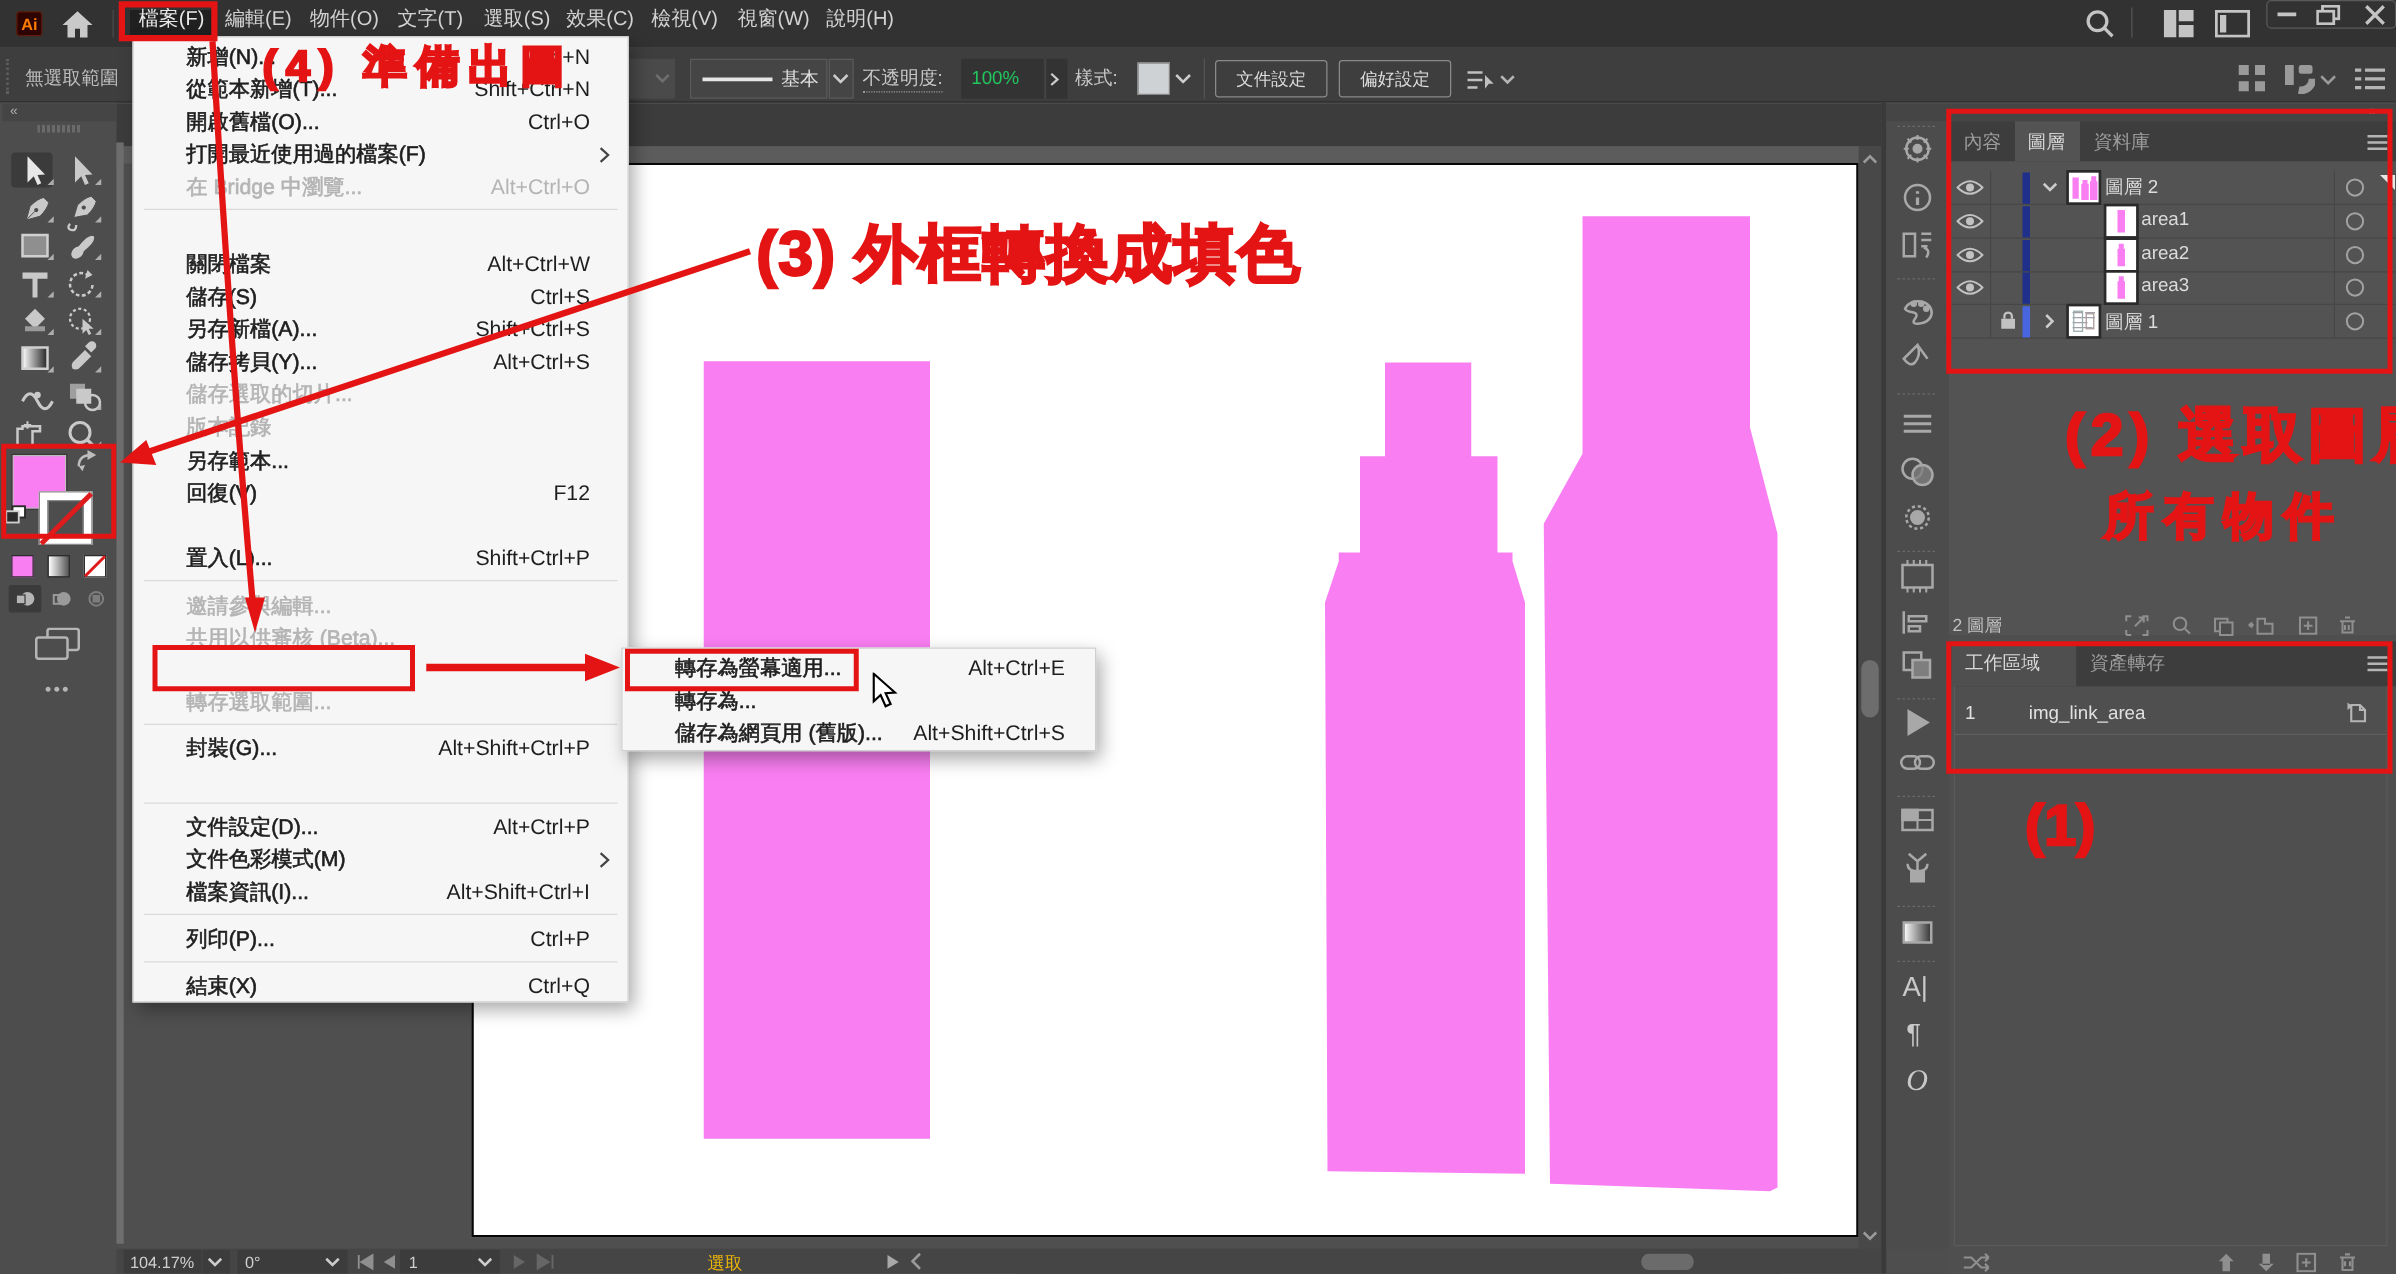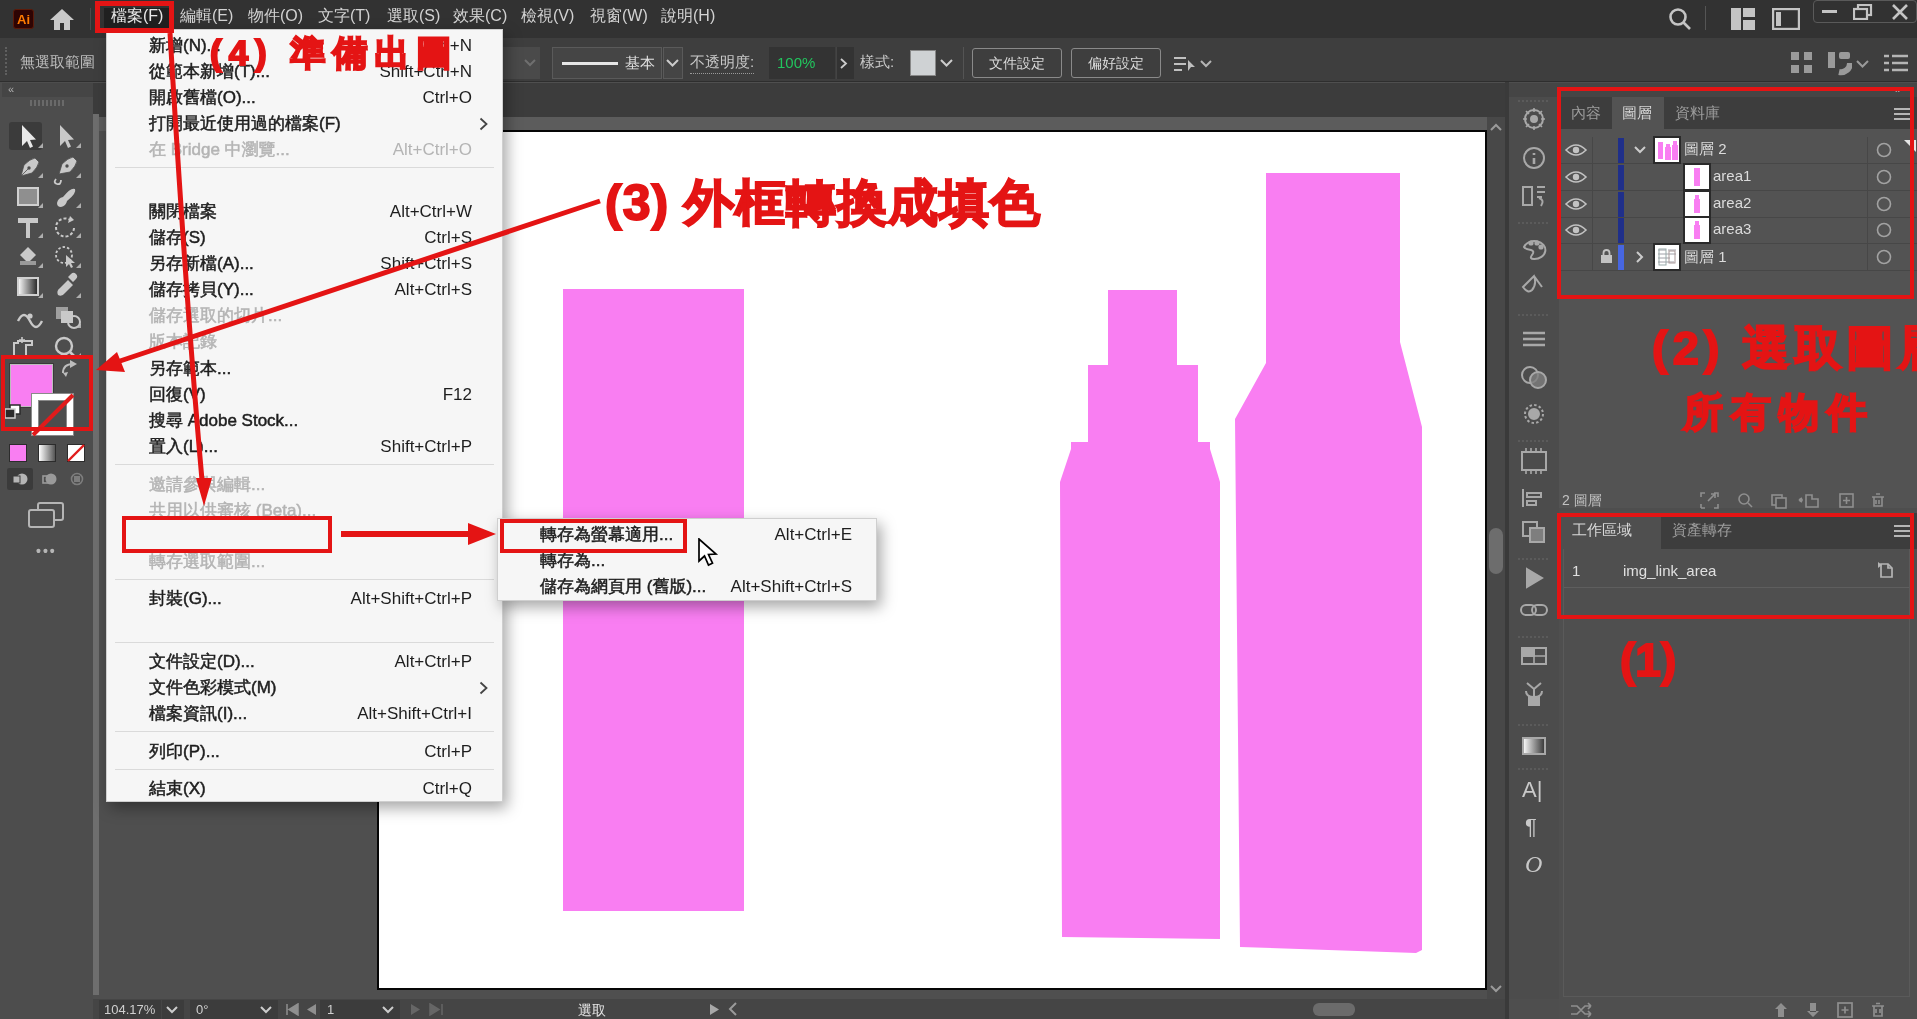--- a/index.html
+++ b/index.html
@@ -156,21 +156,21 @@
 <div class="abs" style="left:378px;top:1000px;width:22px;height:19px;background:#3c3c3c;"></div>
 <svg class="abs" style="left:382px;top:1006px;" width="12" height="8" viewBox="0 0 12 8">
       <path d="M1 1 L6 6 L11 1" fill="none" stroke="#ccc" stroke-width="2"></path>
     </svg>
 <svg class="abs" style="left:410px;top:1003px;" width="12" height="13" viewBox="0 0 12 13">
       <path d="M1 1 L10 6.5 L1 12 Z" fill="#666"></path>
     </svg>
 <svg class="abs" style="left:429px;top:1003px;" width="16" height="13" viewBox="0 0 16 13">
       <path d="M1 1 L10 6.5 L1 12 Z M13 1 v11" fill="#666" stroke="#666" stroke-width="1.5"></path>
     </svg>
-<div class="abs" style="left:578px;top:1002px;color:#e5e5e5;font-size:14px;">選取</div>
+<div class="abs" style="left:566px;top:1002px;color:#eab308;font-size:14px;">選取</div>
 <svg class="abs" style="left:709px;top:1003px;" width="12" height="13" viewBox="0 0 12 13">
       <path d="M1 1 L10 6.5 L1 12 Z" fill="#a8a8a8"></path>
     </svg>
 <svg class="abs" style="left:728px;top:1002px;" width="10" height="14" viewBox="0 0 10 14">
       <path d="M8 1 L2 7 L8 13" fill="none" stroke="#9a9a9a" stroke-width="2"></path>
     </svg>
 <div class="abs" style="left:1313px;top:1003px;width:42px;height:13px;background:#6b6b6b;border-radius:6px;"></div>
 <svg class="abs" style="left:1540px;top:1002px;" width="10" height="14" viewBox="0 0 10 14">
       <path d="M2 1 L8 7 L2 13" fill="none" stroke="#9a9a9a" stroke-width="2"></path>
     </svg>
@@ -568,23 +568,20 @@
       </div>
  <div class="mi dis" style="top:299px;">
         <span class="lab">版本記錄</span>
       </div>
  <div class="mi" style="top:326px;">
         <span class="lab">另存範本...</span>
       </div>
  <div class="mi" style="top:352px;">
         <span class="lab">回復(V)</span>
         <span class="sc">F12</span>
-      </div>
- <div class="mi" style="top:378px;">
-        <span class="lab">搜尋 Adobe Stock...</span>
       </div>
  <div class="mi" style="top:404px;">
         <span class="lab">置入(L)...</span>
         <span class="sc">Shift+Ctrl+P</span>
       </div>
  <div class="msep" style="top:434px;"></div>
  <div class="mi dis" style="top:442px;">
         <span class="lab">邀請參與編輯...</span>
       </div>
  <div class="mi dis" style="top:468px;">

